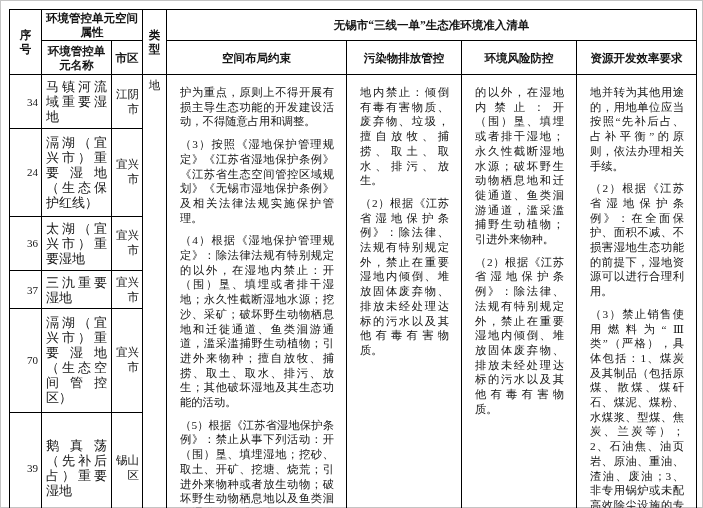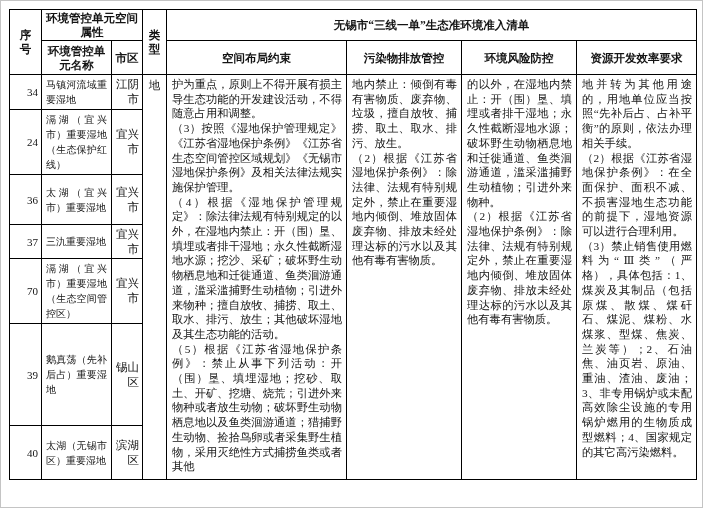--- a/index.html
+++ b/index.html
@@ -36,25 +36,25 @@
     text-align: center;
     padding: 1px 2px;
   }
   .hr1 { height: 19px; }
   .hr2 { height: 34px; }
   .r34 { height: 34px; } .r35 { height: 62px; } .r36 { height: 50px; }
   .r37 { height: 34px; } .r38 { height: 64px; } .r39 { height: 102px; }
   .r40 { height: 54px; }
   .vstack { display: inline-block; width: 1.1em; line-height: 14px; }
   td.num  { text-align: right; font-size: 11px; font-family: "Liberation Serif", serif; }
-  td.name { font-size: 10px; line-height: 15px; text-align: justify; padding: 2px 4px; }
+  td.name { font-size: 13px; line-height: 15px; text-align: justify; padding: 2px 4px; }
   td.dist { text-align: right; font-size: 11.5px; }
   td.type { vertical-align: top; text-align: center; font-size: 11.5px; padding-top: 3px; }
   td.content { vertical-align: top; font-size: 11.3px; line-height: 14.7px; padding: 2px 4px 2px 5px; }
-  td.content p { margin: 0; text-align: justify; }
+  td.content p { margin: 8px; text-align: justify; }
   .pageno {
     text-align: center;
     font-size: 11px;
     margin-top: 9px;
     color: #222;
   }
 </style>
 </head>
 <body>
 

